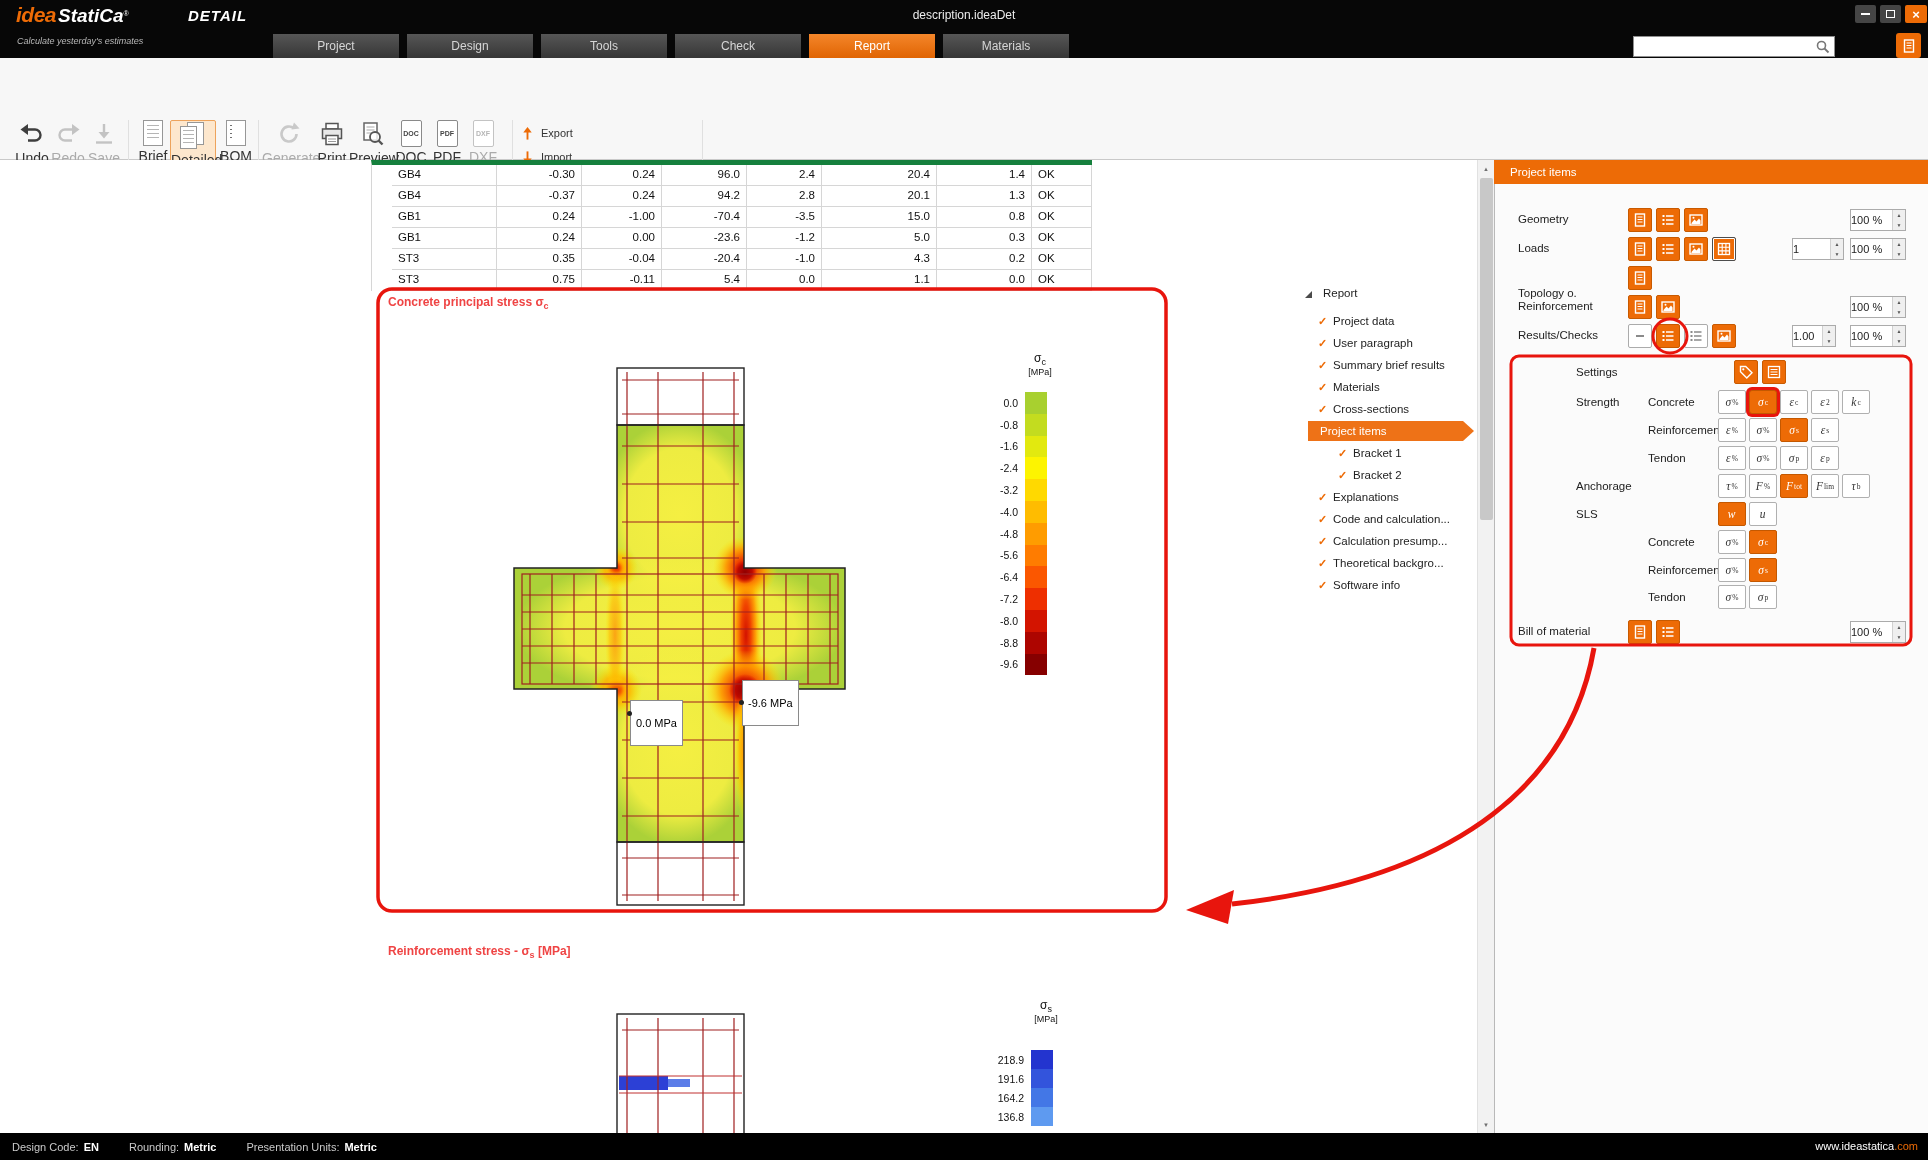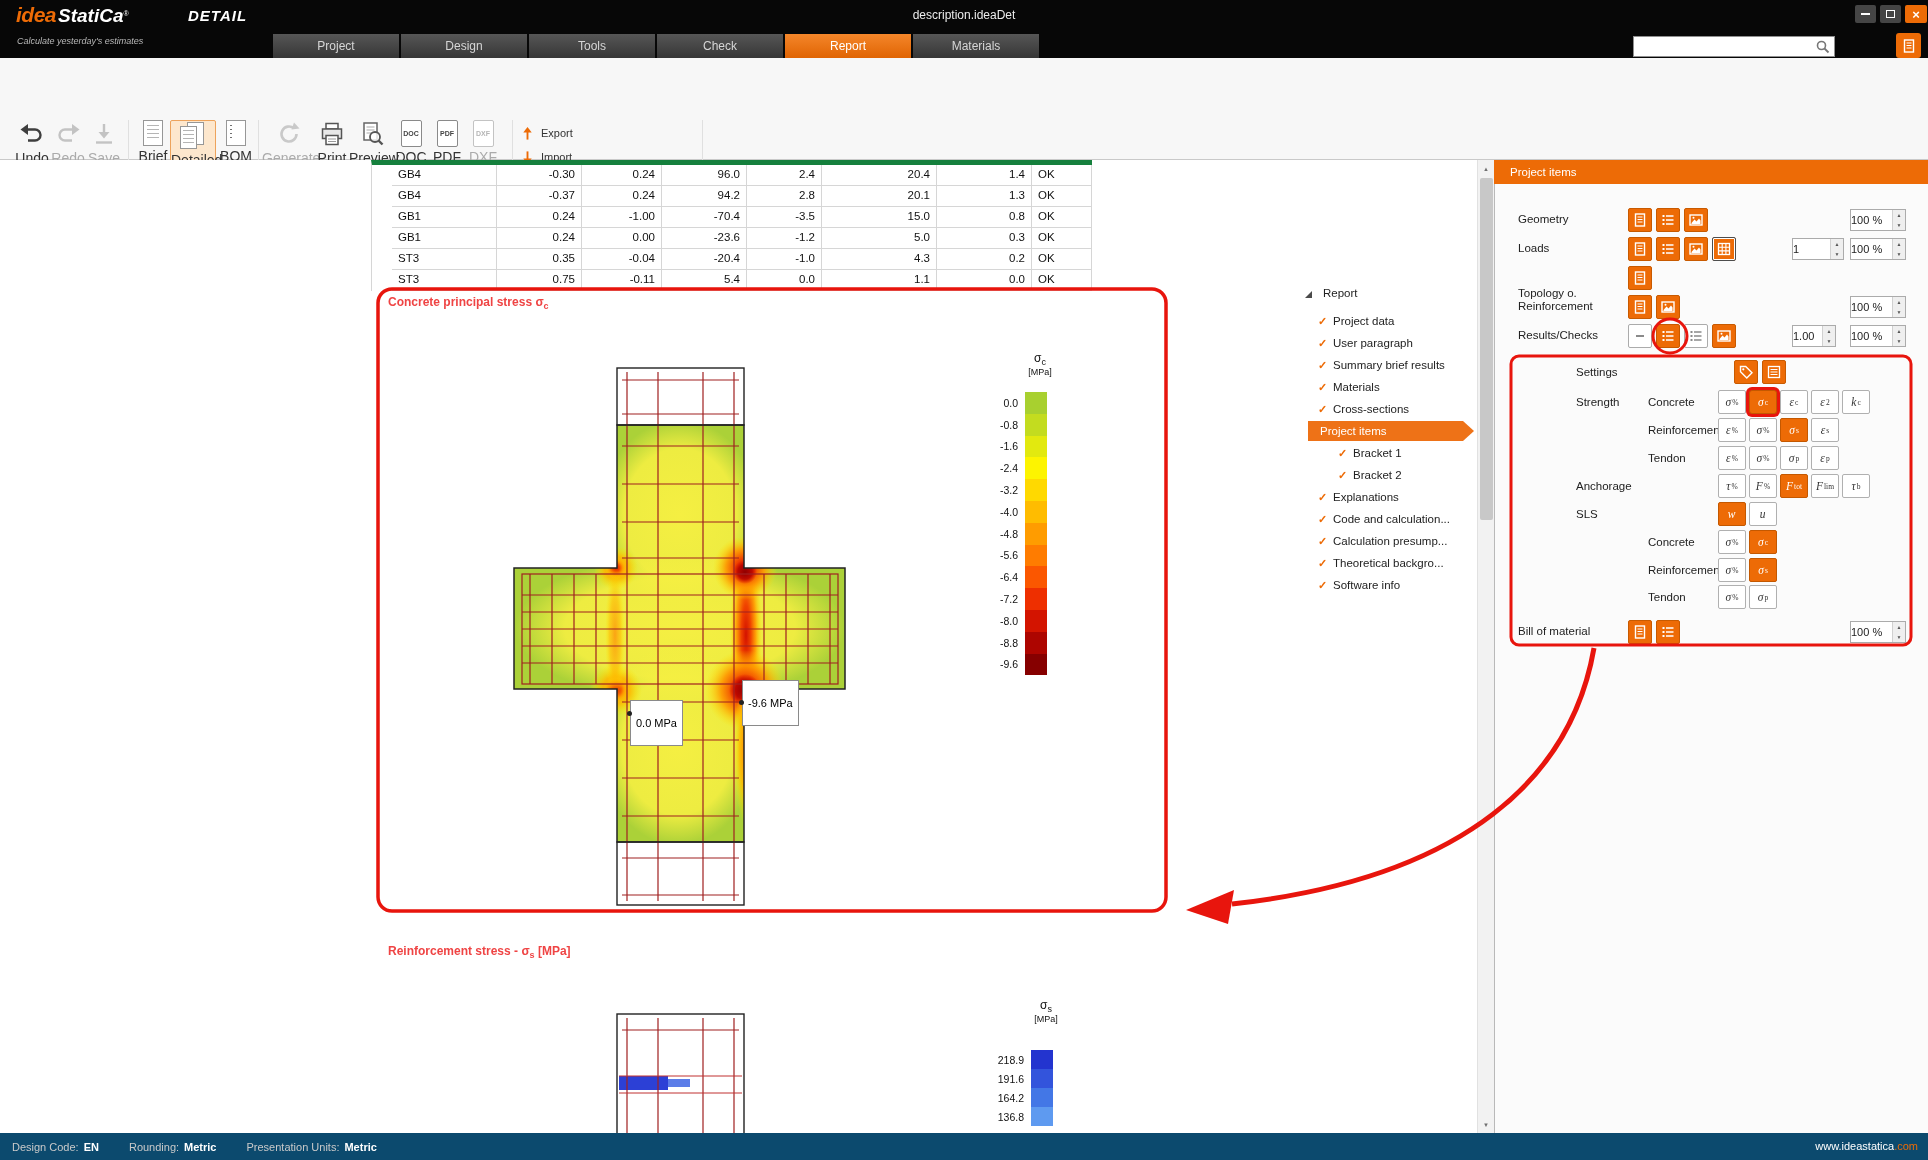--- a/index.html
+++ b/index.html
@@ -13,21 +13,21 @@
   .logo .li { color:#ED6B06; font-style:italic; font-weight:800; font-size:21px; letter-spacing:-0.5px; }
   .logo .ls { color:#fff; font-style:italic; font-weight:700; font-size:19px; margin-left:2px; }
   .logo .lr { color:#fff; font-size:7px; vertical-align:super; }
   .mode { position:absolute; left:188px; top:7px; color:#fff; font-style:italic; font-weight:700; font-size:15px; letter-spacing:1px; }
   .tagline { position:absolute; left:17px; top:36px; color:#b9b9b9; font-style:italic; font-size:9px; }
   .doctitle { position:absolute; left:0; top:8px; width:100%; text-align:center; color:#ededed; font-size:12px; pointer-events:none; }
   .winbtn { position:absolute; top:5px; height:18px; width:21px; background:#454545; border-radius:2px; display:flex; align-items:center; justify-content:center; }
   .winbtn.close { background:#ED6B06; width:22px; color:#fff; font-size:13px; font-weight:700; line-height:1; }
   .winbtn .minbar { width:9px; height:2px; background:#fff; }
   .winbtn .maxbox { width:9px; height:8px; border:1.5px solid #fff; }
-  .navtabs { position:absolute; left:273px; top:34px; display:flex; gap:2px; }
+  .navtabs { position:absolute; left:273px; top:34px; display:flex; gap:8px; }
   .tab { width:126px; height:24px; line-height:24px; text-align:center; font-size:12px; color:#d6d6d6; background:linear-gradient(#565656,#363636); cursor:default; }
   .tab.active { background:linear-gradient(#f4862a,#e06403); color:#fff; }
   .searchwrap { position:absolute; left:1633px; top:36px; width:202px; height:21px; background:#fff; border:1px solid #8f8f8f; display:flex; align-items:center; padding:0 22px 0 6px; }
   .searchwrap input { border:none; outline:none; flex:1; font-size:11px; background:transparent; font-family:"Liberation Sans",sans-serif; }
   .searchicon { position:absolute; right:3px; top:2px; }
   .infobtn { position:absolute; left:1896px; top:33px; width:25px; height:25px; background:#ED6B06; border-radius:3px; color:#fff; display:flex; align-items:center; justify-content:center; }
 
   
   .ribbon { position:absolute; left:0; top:58px; width:1928px; height:102px; background:#f7f7f7; border-bottom:1px solid #c9c9c9; }
   .rbi { position:absolute; top:62px; width:44px; text-align:center; cursor:default; }
@@ -106,21 +106,21 @@
   .cgroup { position:absolute; left:58px; top:0; line-height:24px; font-size:11.5px; color:#222; }
   .citem { position:absolute; left:130px; top:0; line-height:24px; font-size:11.5px; color:#222; }
   .btns { position:absolute; left:200px; top:0; display:flex; gap:3px; }
   .sbtn { width:28px; height:24px; background:#fff; border:1px solid #b0b0b0; border-radius:2px; font-size:11.5px; color:#333; display:flex; align-items:center; justify-content:center; padding:0; cursor:default; font-family:"Liberation Serif",serif; }
   .sbtn i { font-style:italic; }
   .sbtn sub { font-size:7.5px; margin-left:1px; }
   .sbtn.on { background:#ED6B06; border-color:#c45800; color:#fff; }
   .sbtn.ring { box-shadow:0 0 0 3px #e8150d; border-radius:3px; position:relative; z-index:2; }
 
   
-  .statusbar { position:absolute; left:0; top:1133px; width:1928px; height:27px; background:#0c4a6e; }
+  .statusbar { position:absolute; left:0; top:1133px; width:1928px; height:27px; background:#000000; }
   .sitems { position:absolute; left:12px; top:0; height:27px; display:flex; align-items:center; gap:30px; }
   .sitem { font-size:11px; color:#c9c9c9; }
   .sitem b { color:#fff; margin-left:5px; font-weight:700; }
   .site { position:absolute; right:10px; top:7px; font-size:11px; }
   .site .pre { color:#fff; }
   .site .suf { color:#ED6B06; }
 
   
   .overlay { position:absolute; left:0; top:0; z-index:60; pointer-events:none; }
   svg.fig { position:absolute; }

